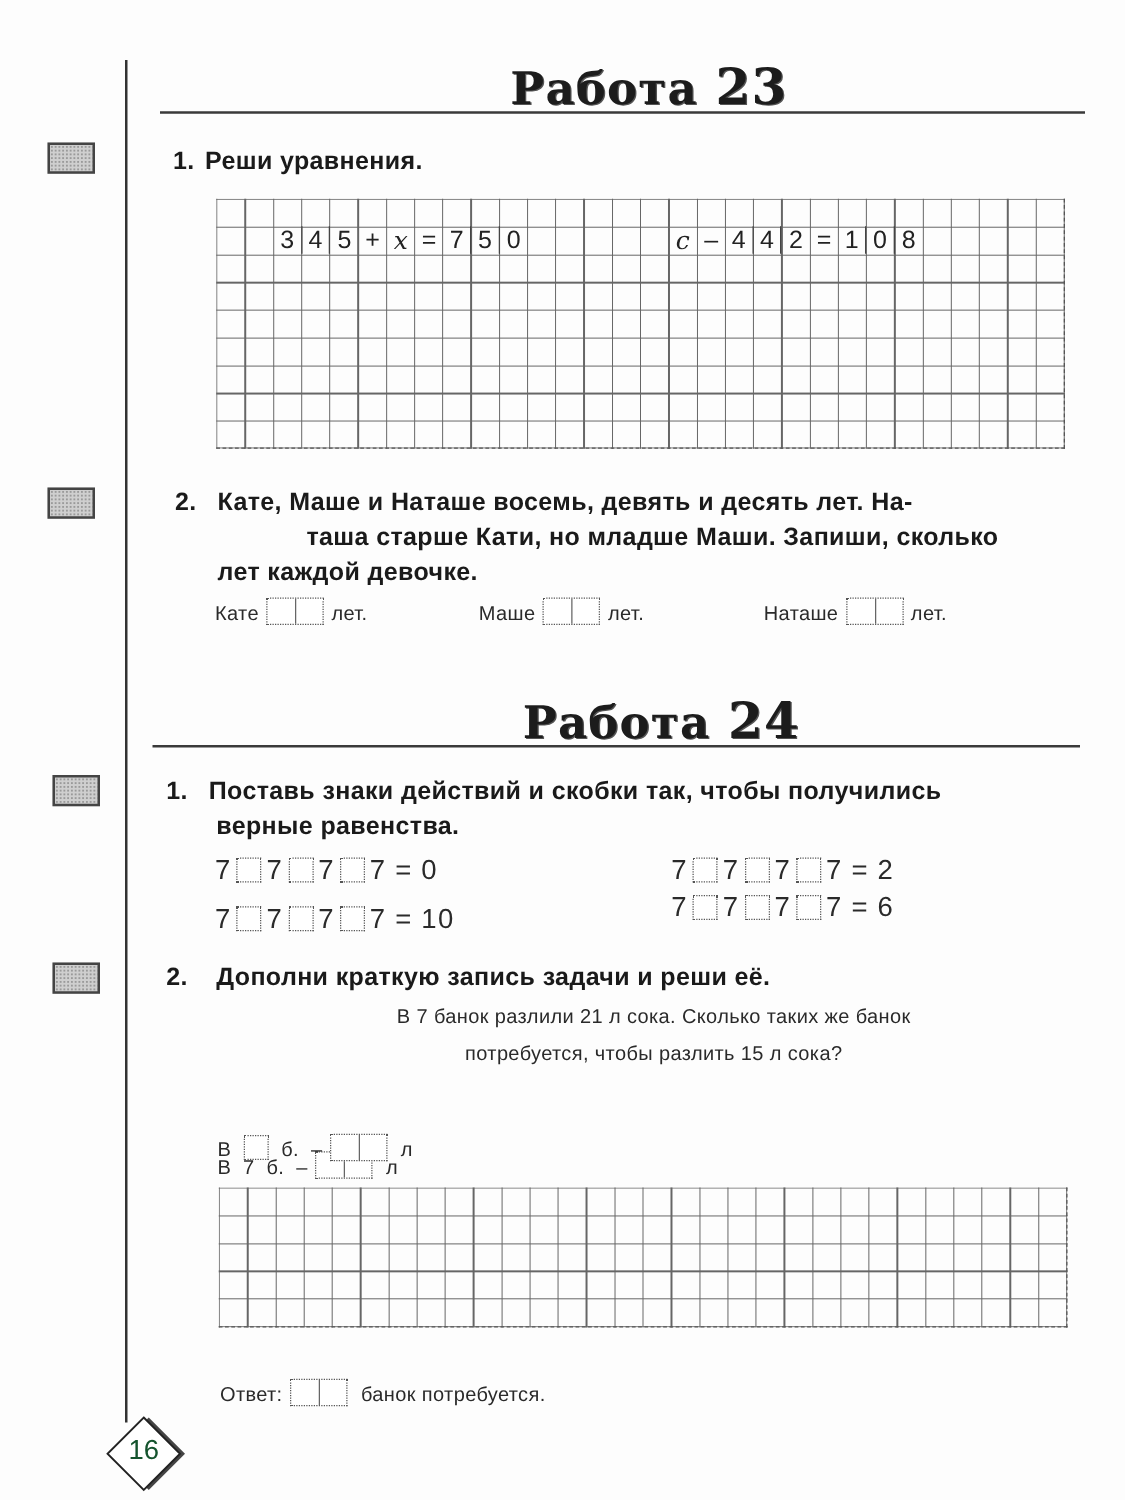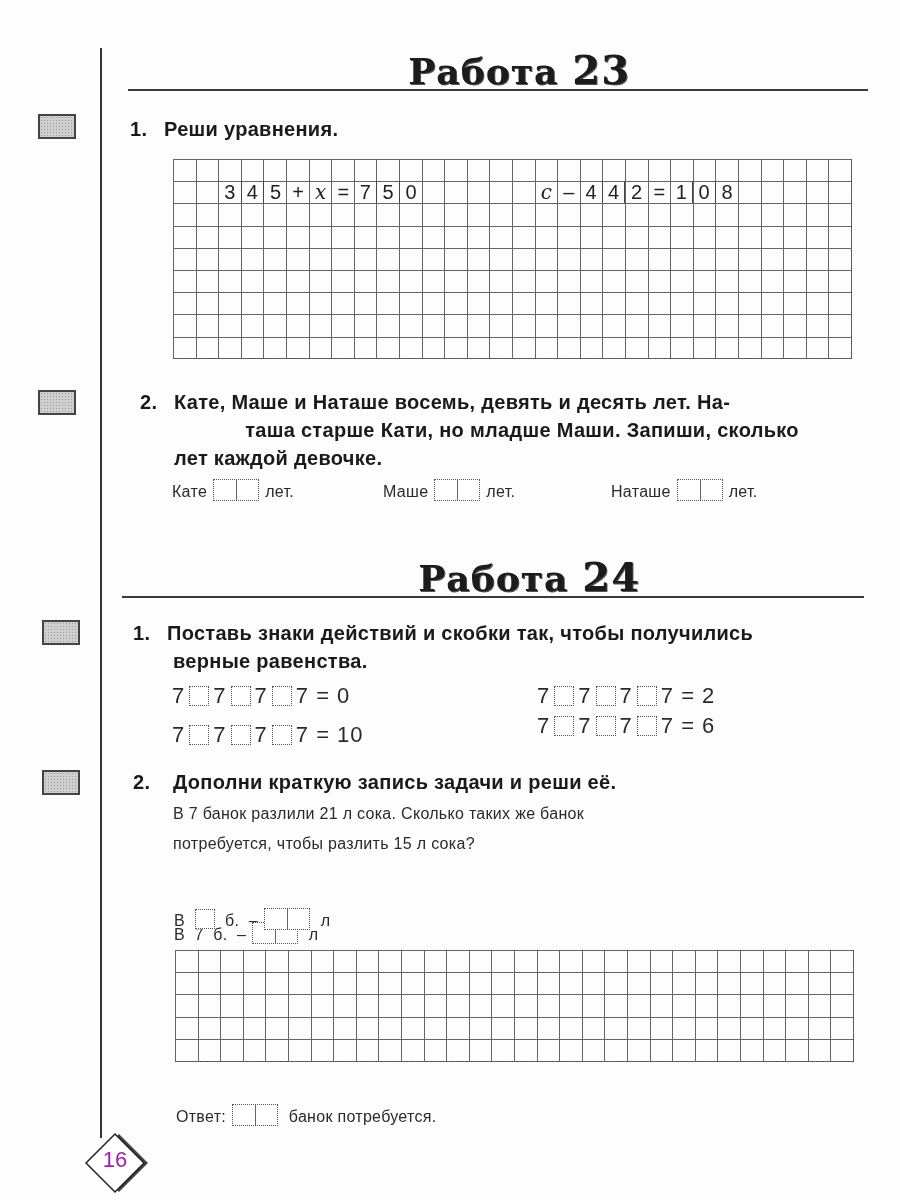--- a/index.html
+++ b/index.html
@@ -41,21 +41,21 @@
 <div class="mbox" style="left:38px;top:114px;"></div>
 <div class="mbox" style="left:38px;top:390px;"></div>
 <div class="mbox" style="left:42px;top:620px;"></div>
 <div class="mbox" style="left:42px;top:770px;"></div>
 
 <div class="title" style="left:330px;top:46px;width:300px;">
   <span>Работа</span><span class="num">23</span>
 </div>
 <div class="rule" style="left:128px;top:89px;width:740px;"></div>
 
-<div class="task" style="left:130px;top:115px;">
+<div class="task" style="left:130px;top:115px;text-align:center;">
   <span class="n">1.</span><span>Реши уравнения.</span>
 </div>
 
 <div class="grid" style="left:173px;top:159px;width:679px;height:200px;"></div>
 
 <div class="cellrow" style="left:219px;top:181px;">
   <span class="bl">3</span>
   <span class="bl">4</span>
   <span>5</span>
   <span>+</span>
@@ -114,21 +114,21 @@
   <span>7</span><span class="ibox"></span><span>7</span><span class="ibox"></span><span>7</span><span class="ibox"></span><span>7</span> <span>= 10</span>
 </div>
 <div class="eqrow" style="left:537px;top:713px;">
   <span>7</span><span class="ibox"></span><span>7</span><span class="ibox"></span><span>7</span><span class="ibox"></span><span>7</span> <span>= 6</span>
 </div>
 
 <div class="task" style="left:133px;top:768px;">
   <span class="n" style="width:40px;">2.</span><span>Дополни краткую запись задачи и реши её.</span>
 </div>
 
-<div class="txt" style="left:173px;top:799px;width:700px;">
+<div class="txt" style="left:173px;top:799px;width:700px;text-align:center;">
   <div>В 7 банок разлили 21 л сока. Сколько таких же банок</div>
   <div>потребуется, чтобы разлить 15 л сока?</div>
 </div>
 
 <div class="txt" style="left:174px;top:872px;margin-top:48px;">
   <span>В</span>&nbsp;&nbsp;<span>7</span>&nbsp;&nbsp;<span>б.</span>&nbsp;&nbsp;<span>–</span><span class="dbox"></span>&nbsp;<span>л</span>
 </div>
 <div class="txt" style="left:174px;top:906px;">
   <span>В</span><span class="ibox" style="margin:0 10px;"></span><span>б.</span>&nbsp;&nbsp;<span>–</span><span class="dbox"></span>&nbsp;<span>л</span>
 </div>
@@ -137,14 +137,14 @@
 
 <div class="txt" style="left:176px;top:1102px;">
   <span>Ответ:</span><span class="dbox"></span>&nbsp;<span>банок потребуется.</span>
 </div>
 
 <div class="pg">
   <svg width="66" height="66" viewBox="0 0 66 66">
     <polygon points="33,4 62,33 33,62 4,33" fill="#444" transform="translate(4,0)"></polygon>
     <polygon points="33,4 62,33 33,62 4,33" fill="#fff" stroke="#222" stroke-width="1.5"></polygon>
   </svg>
-  <span class="abs" style="left:4px;top:17px;width:58px;text-align:center;font-size:22px;color:#a21caf;">16</span>
+  <span class="abs" style="left:4px;top:17px;width:58px;text-align:center;font-size:22px;color:#14532d;">16</span>
 </div>
 
 </body></html>

